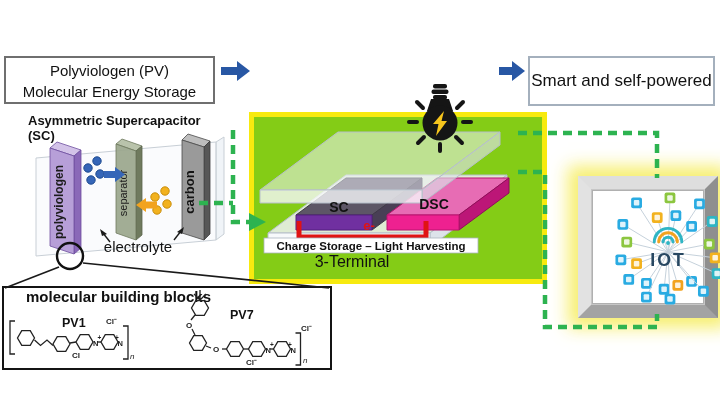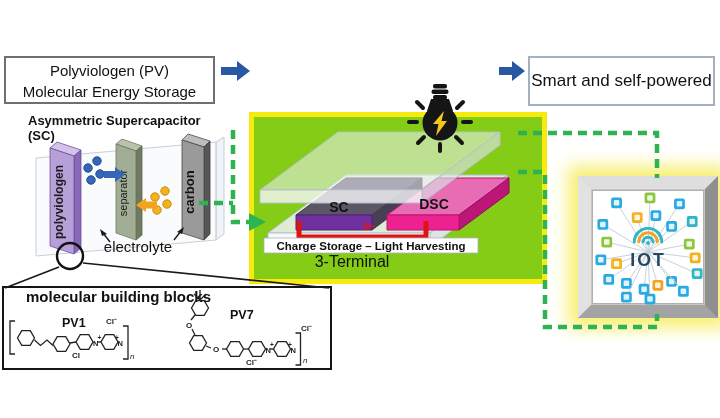--- a/index.html
+++ b/index.html
@@ -10,21 +10,21 @@
   #box-ambient{left:252px;top:58px;width:244px;height:27px;border:2px solid #2b2b2b;font-size:14px;line-height:23px;
                background:#fffef2;box-shadow:0 0 9px 5px rgba(249,238,120,.95);}
   #box-smart{left:528px;top:56px;width:187px;height:50px;border:2px solid #a4b0bd;font-size:17px;line-height:22px;padding-top:12px;}
   #asym-title{position:absolute;left:28px;top:113px;width:200px;text-align:left;font-weight:bold;font-size:13px;}
   #sc-svg{position:absolute;left:28px;top:128px;}
   #yellow-box{position:absolute;left:225px;top:112px;width:288px;height:162px;border:5px solid #f7ea0f;background:#84cc16;box-sizing:content-box;margin-left:24px;}
   #yb-svg{position:absolute;left:0;top:0;}
   #monitor{position:absolute;left:578px;top:176px;width:140px;height:142px;box-sizing:border-box;
            border:13px solid;border-color:#dedede #8f8f8f #a3a3a3 #e2e2e2;background:#c6c6c6;
            box-shadow:0 0 16px 10px rgba(247,238,105,.95);}
-  #screen{position:absolute;left:1px;top:1px;right:1px;bottom:1px;background:#fff;border:1px solid #b0b0b0;}
+  #screen{position:absolute;left:1px;top:1px;right:1px;bottom:1px;background:#fff;border:1px solid #b0b0b0;padding-left:20px;}
   #mol-box{position:absolute;left:2px;top:286px;width:330px;height:84px;border:2.5px solid #141414;background:#fff;box-sizing:border-box;text-align:center;}
   #mol-title{position:absolute;left:22px;top:0px;font-weight:bold;font-size:15px;}
   .pv-label{position:absolute;font-weight:bold;font-size:12.5px;}
   #pv1-label{left:58px;top:28px;}
   #pv7-label{left:218px;top:20px;margin-left:8px;}
   #overlay{position:absolute;left:0;top:0;pointer-events:none;z-index:40;}
   svg text{font-family:"Liberation Sans",sans-serif;}
 </style>
 </head>
 <body>

